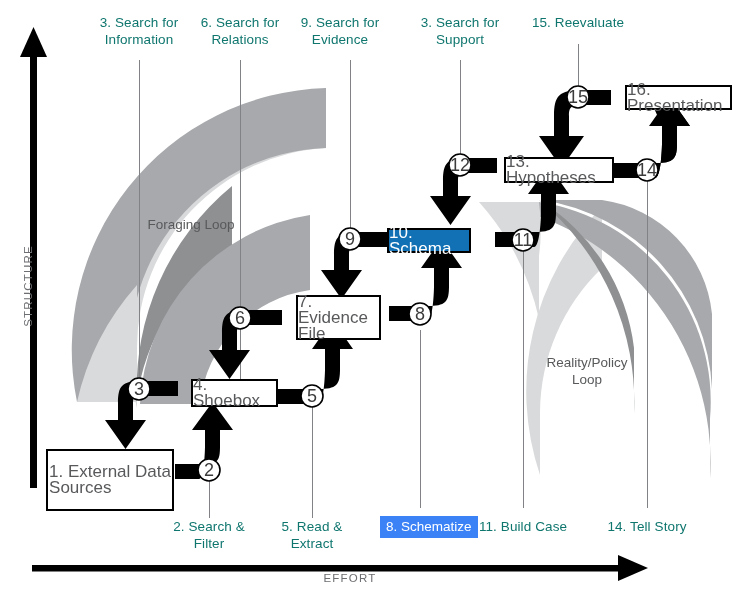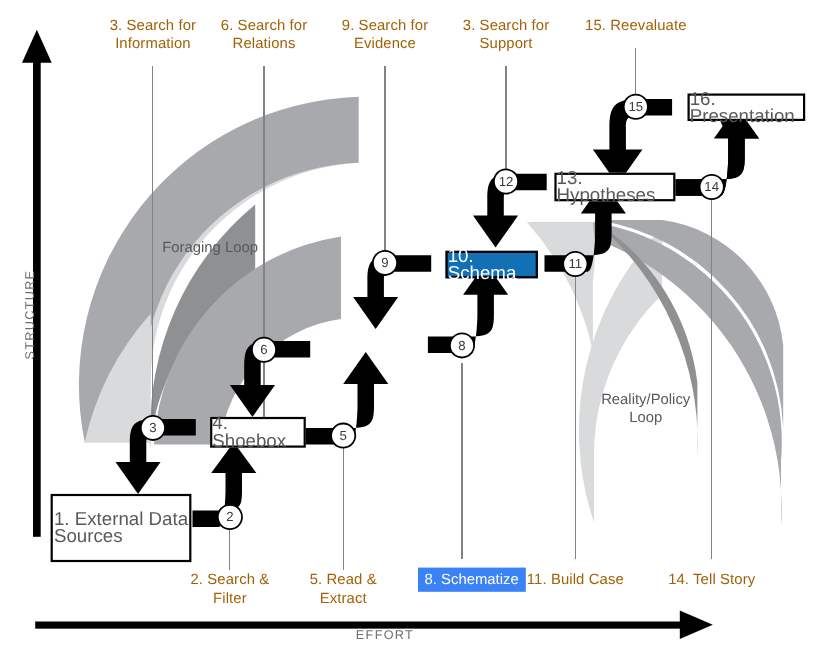--- a/index.html
+++ b/index.html
@@ -22,21 +22,21 @@
   }
   svg.layer {
     position: absolute;
     left: 0;
     top: 0;
     width: 742px;
     height: 597px;
   }
   .txt {
     position: absolute;
-    color: #a16207;
+    color: #0f766e;
     font-size: 13.5px;
     line-height: 17px;
     text-align: center;
     white-space: pre-line;
     letter-spacing: 0.1px;
   }
   .axis-label {
     position: absolute;
     color: #6d6e71;
     font-size: 11.5px;
@@ -71,21 +71,21 @@
   .chip {
     position: absolute;
     background: #3b82f6;
     color: #ffffff;
     font-size: 13.5px;
     padding: 3px 6px 4px 6px;
     white-space: nowrap;
   }
   .step-num {
     position: absolute;
-    font-size: 12px;
+    font-size: 18px;
     color: #3b3b3b;
     width: 22px;
     height: 22px;
     line-height: 22px;
     text-align: center;
     pointer-events: none;
   }
 </style>
 </head>
 <body>
@@ -418,29 +418,31 @@
   <div class="step-num" style="left:409px; top:303px;">8</div>
   <div class="step-num" style="left:339px; top:228px;">9</div>
   <div class="step-num" style="left:512px; top:229px;">11</div>
   <div class="step-num" style="left:449px; top:154px;">12</div>
   <div class="step-num" style="left:636px; top:159px;">14</div>
   <div class="step-num" style="left:567px; top:86px;">15</div>
 
   <div class="node-box" style="left:46px;  top:449px; width:128px; height:62px;">1. External Data
 Sources</div>
   <div class="node-box" style="left:191px; top:379px; width:87px;  height:28px;">4. Shoebox</div>
-  <div class="node-box accent" style="left:405px; top:228px; width:84px;  height:25px;">10. Schema</div>
+  <div class="node-box" style="left:296px; top:295px; width:85px;  height:45px;">7. Evidence
+File</div>
+  <div class="node-box accent" style="left:387px; top:228px; width:84px;  height:25px;">10. Schema</div>
   <div class="node-box" style="left:504px; top:157px; width:110px; height:26px;">13. Hypotheses</div>
   <div class="node-box" style="left:625px; top:85px;  width:107px; height:25px;">16. Presentation</div>
 
   <div class="txt" style="left:79px;  top:14px; width:120px;">3. Search for
 Information</div>
   <div class="txt" style="left:180px; top:14px; width:120px;">6. Search for
 Relations</div>
-  <div class="txt" style="left:290px; top:14px; width:120px;">9. Search for
+  <div class="txt" style="left:280px; top:14px; width:120px;">9. Search for
 Evidence</div>
   <div class="txt" style="left:398px; top:14px; width:124px;">3. Search for
 Support</div>
   <div class="txt" style="left:513px; top:14px; width:130px;">15. Reevaluate</div>
 
   <div class="txt" style="left:152px; top:518px; width:114px;">2. Search &amp;
 Filter</div>
   <div class="txt" style="left:255px; top:518px; width:114px;">5. Read &amp;
 Extract</div>
   <div class="chip" style="left:380px; top:516px;">8. Schematize</div>

